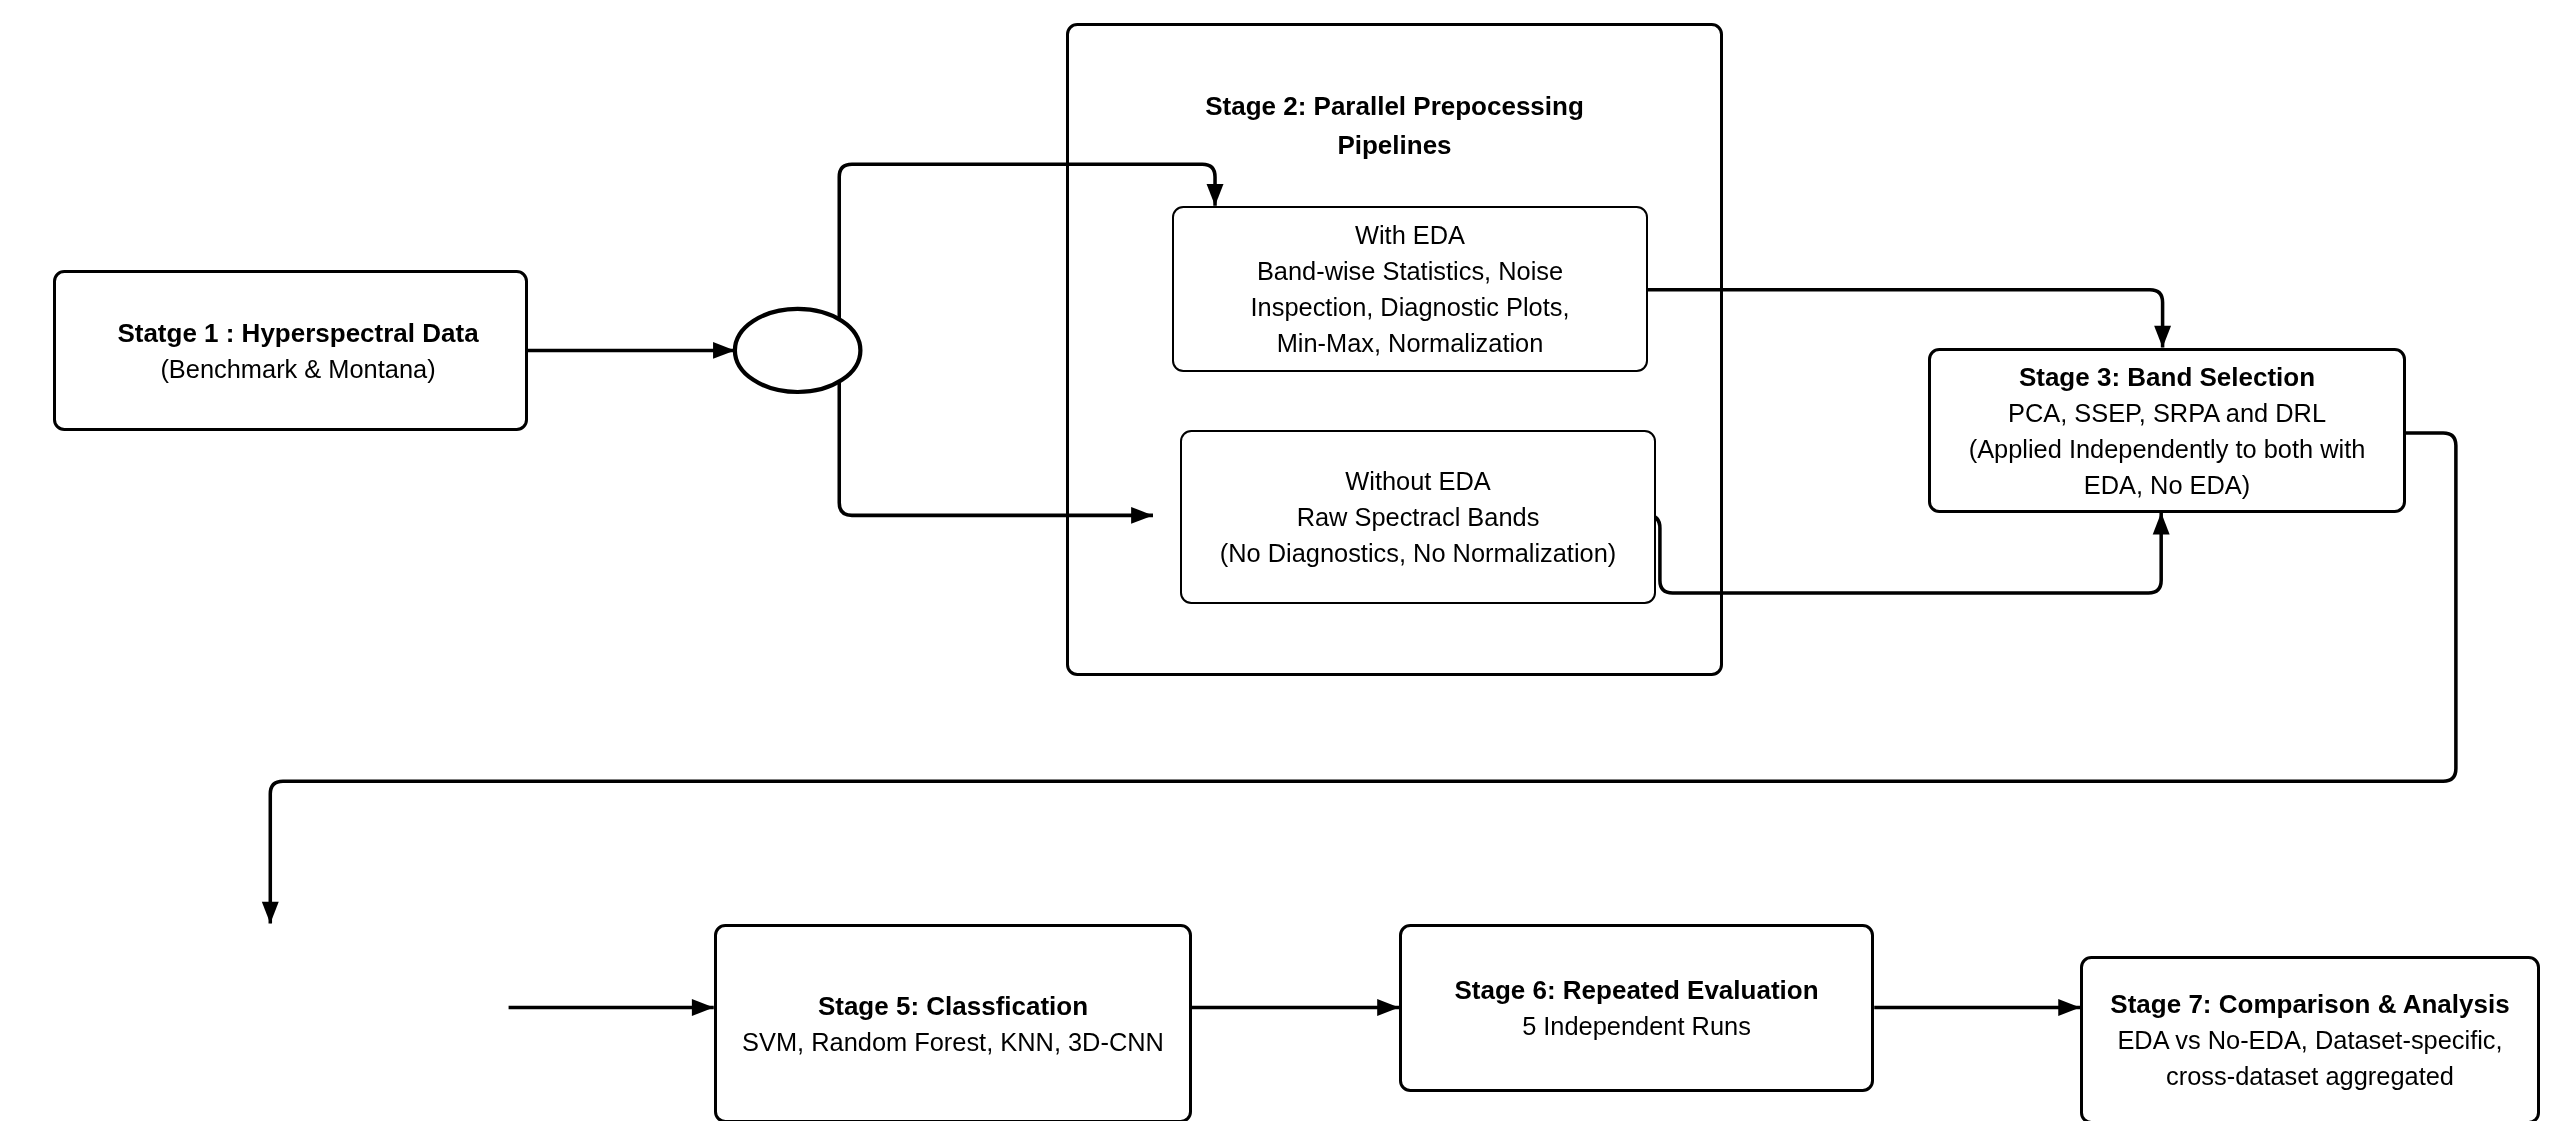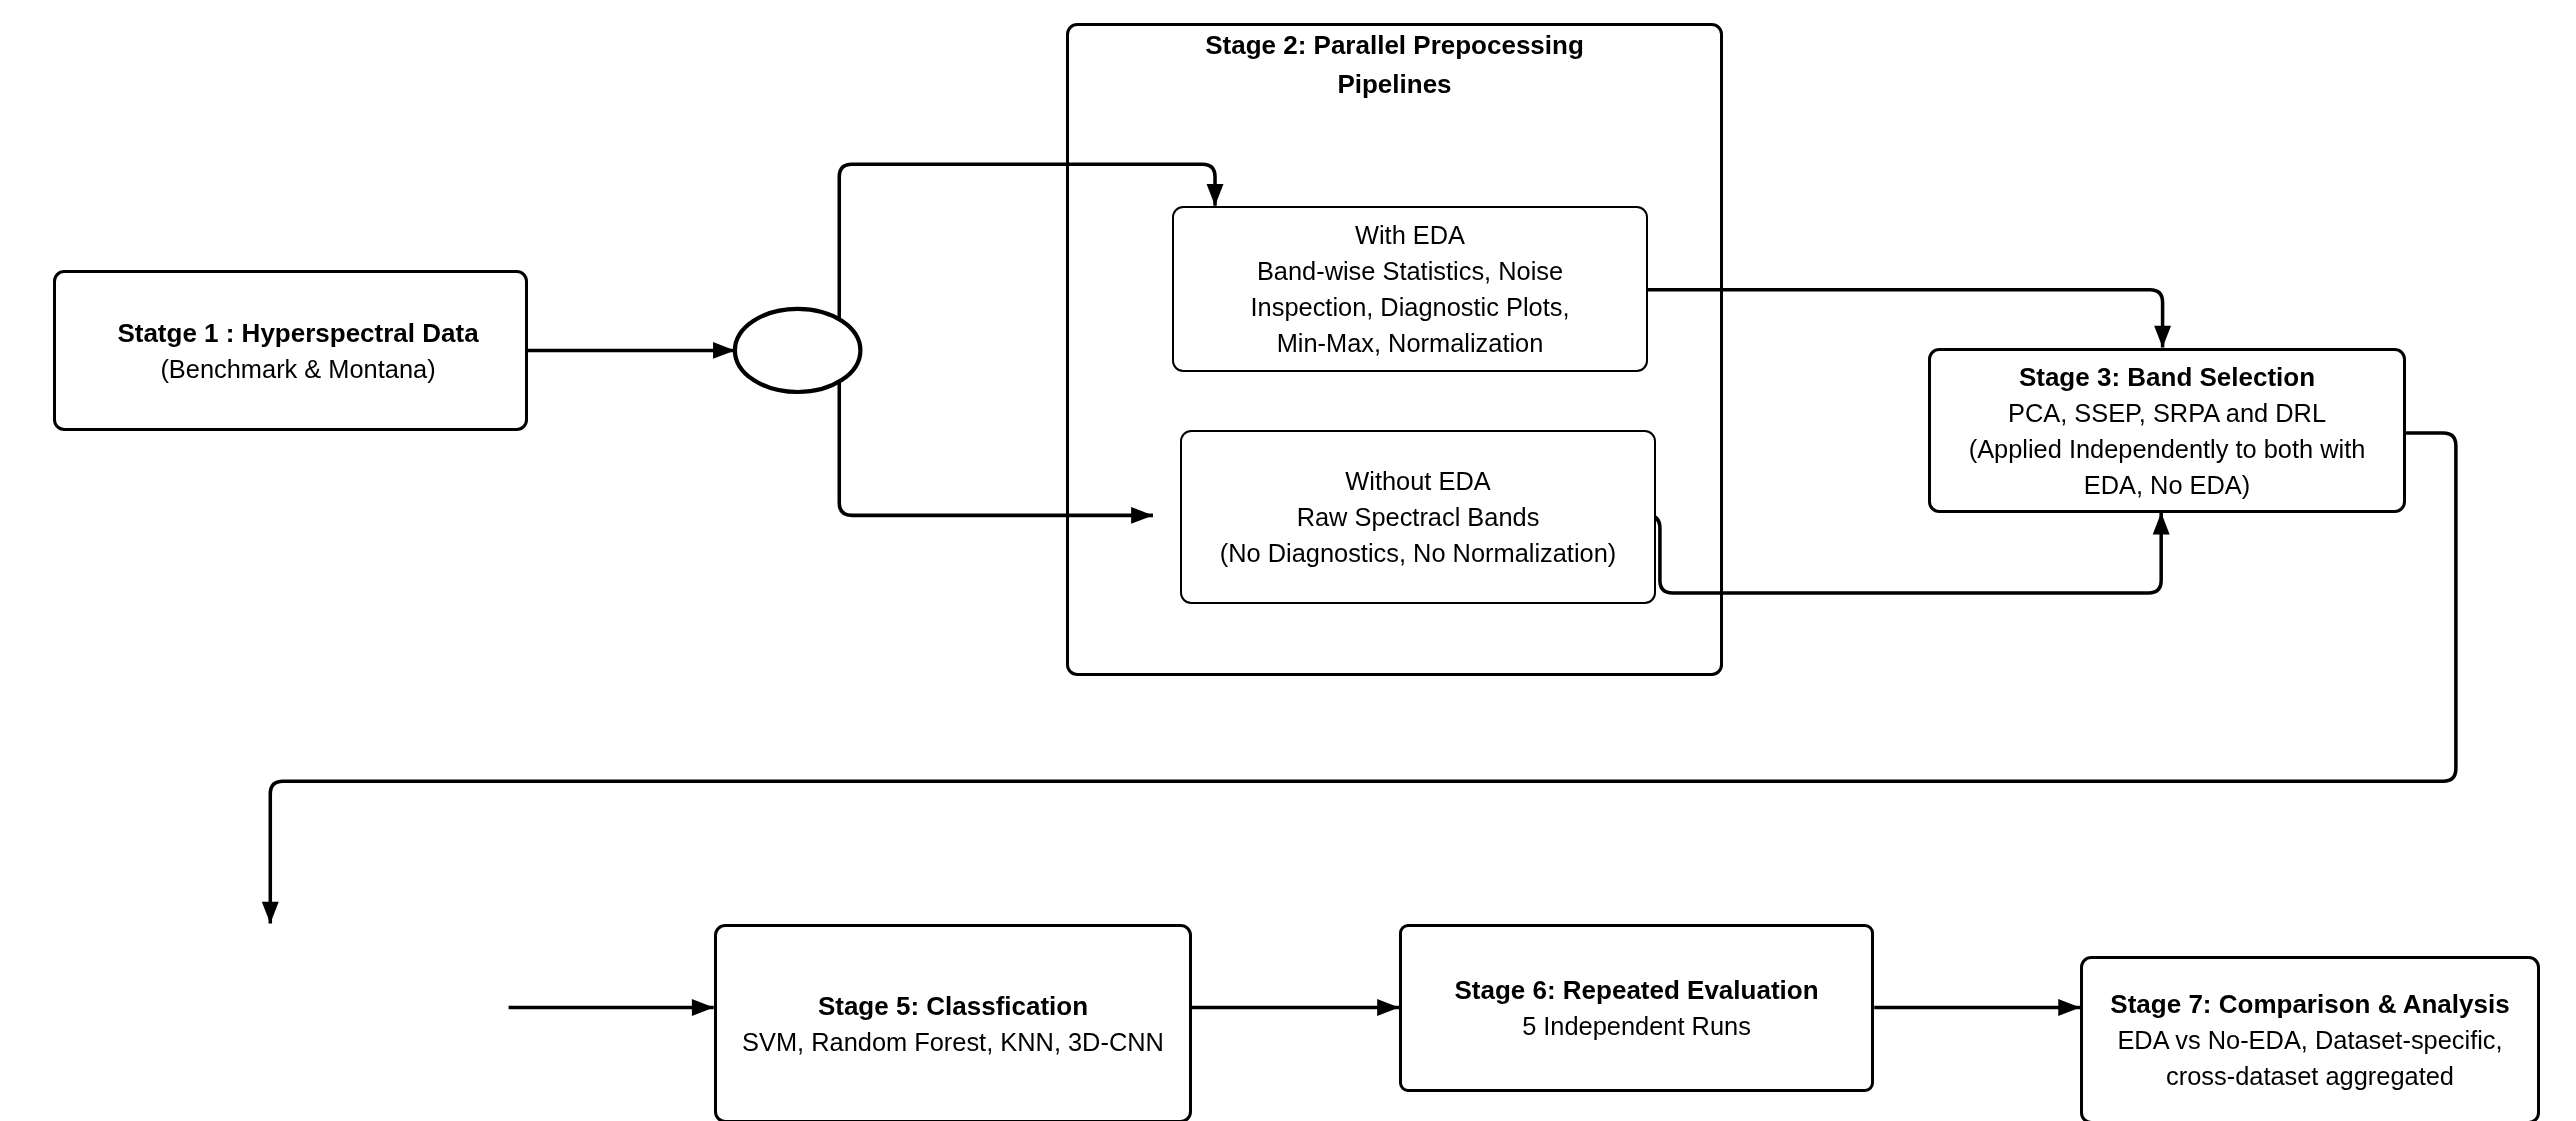--- a/index.html
+++ b/index.html
@@ -38,20 +38,21 @@
   .container-box {
     position: absolute;
     z-index: 2;
     box-sizing: border-box;
     border: 3.5px solid #000000;
     border-radius: 11.3px;
     background: transparent;
     text-align: center;
   }
   .container-title {
+    padding-top: 61px;
     font-weight: bold;
     font-size: 26px;
     line-height: 39px;
   }
   .t {
     font-size: 25.4px;
     line-height: 36px;
     white-space: nowrap;
   }
   .bold {
@@ -121,21 +122,21 @@
     <div class="t">(Applied Independently to both with</div>
     <div class="t">EDA, No EDA)</div>
   </div>
 
 
   <div class="box" style="left:714px; top:924px; width:478px; height:199px;">
     <div class="t bold">Stage 5: Classfication</div>
     <div class="t">SVM, Random Forest, KNN, 3D-CNN</div>
   </div>
 
-  <div class="box" style="left:1399px; top:924px; width:475px; height:168px;border-radius:9px;">
+  <div class="box" style="left:1399px; top:924px; width:475px; height:168px;">
     <div class="t bold">Stage 6: Repeated Evaluation</div>
     <div class="t">5 Independent Runs</div>
   </div>
 
   <div class="box" style="left:2080px; top:924px; width:460px; height:168px;margin-top:32px;">
     <div class="t bold">Stage 7: Comparison &amp; Analysis</div>
     <div class="t">EDA vs No-EDA, Dataset-specific,</div>
     <div class="t">cross-dataset aggregated</div>
   </div>
 

